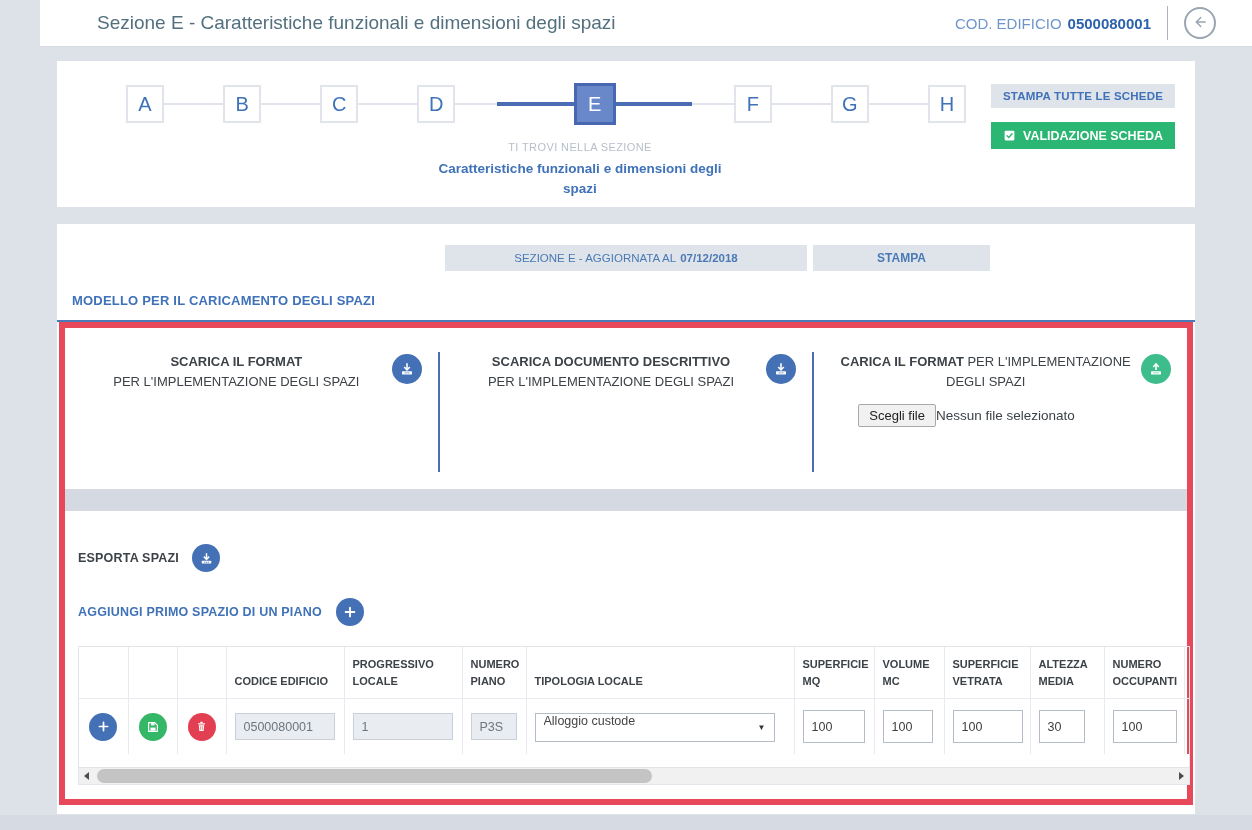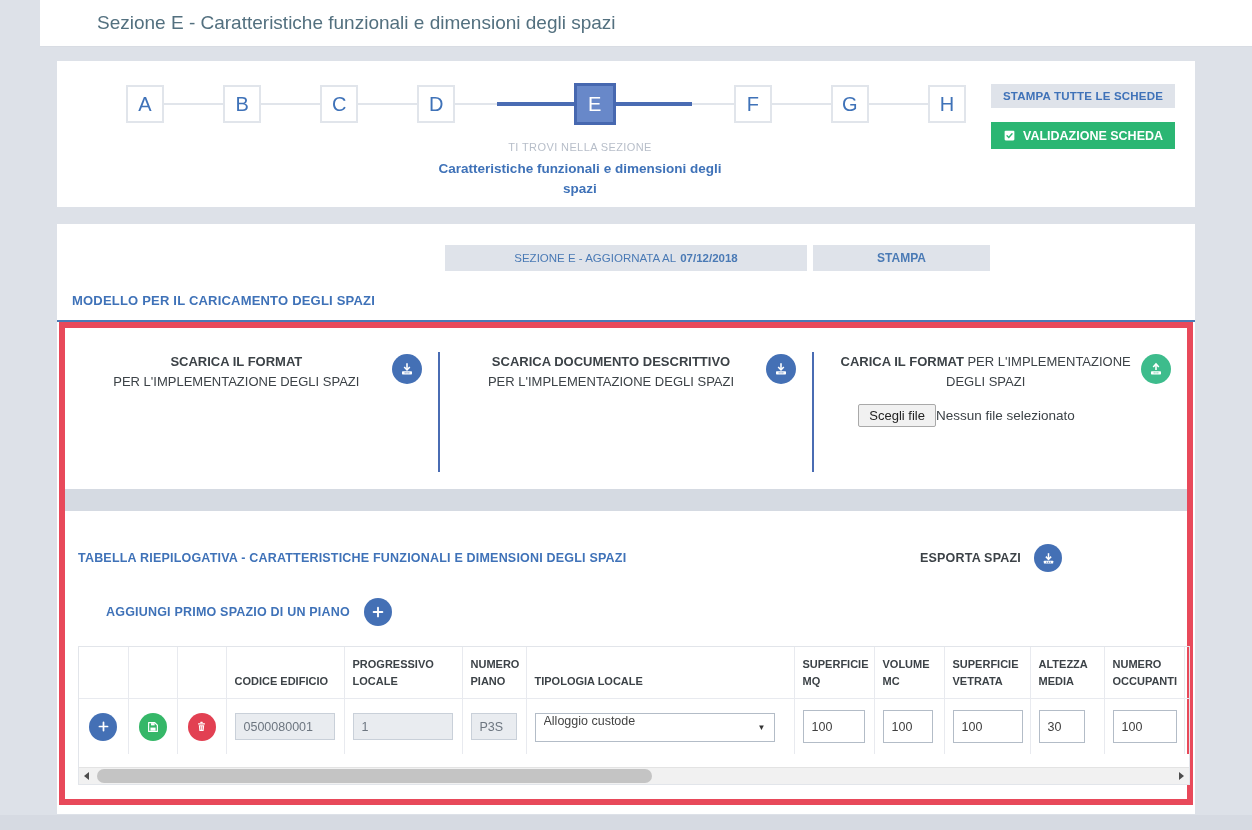--- a/index.html
+++ b/index.html
@@ -108,21 +108,21 @@
   .gray-strip { height:22px; background:#d5dae2; margin-top:6px; }
 
   .table-area { padding:0 13px; }
   .summary-row { margin-top:33px; display:flex; align-items:center; justify-content:space-between; }
   .summary-heading { font-size:12.5px; font-weight:bold; color:#3f72b8; letter-spacing:0.2px; }
   .export-group { display:flex; align-items:center; gap:13px; margin-right:112px; }
   .export-label { font-size:12.5px; font-weight:bold; color:#3c4247; letter-spacing:0.2px; }
   .icon-circle.small { width:28px; height:28px; }
 
   .add-row { margin-top:26px; display:flex; align-items:center; gap:14px; }
-  .add-label { font-size:12.5px; font-weight:bold; color:#3f72b8; letter-spacing:0.2px;margin-left:28px; }
+  .add-label { font-size:12.5px; font-weight:bold; color:#3f72b8; letter-spacing:0.2px; }
 
   .table-wrap { margin-top:20px; border:1px solid #e2e5ea; overflow:hidden; width:1112px; }
   table { border-collapse:collapse; table-layout:fixed; width:1225px; }
   th, td { border-left:1px solid #e8eaef; }
   th:first-child, td:first-child { border-left:none; }
   th {
     padding:9px 8px; font-size:11px; font-weight:bold; color:#3c4247;
     text-align:left; vertical-align:bottom; border-bottom:1px solid #e8eaef;
     line-height:1.5;
   }
@@ -165,20 +165,32 @@
   .hs-left  { left:5px;  border-top:4px solid transparent; border-bottom:4px solid transparent; border-right:5px solid #4d4d4d; }
   .hs-right { right:5px; border-top:4px solid transparent; border-bottom:4px solid transparent; border-left:5px solid #4d4d4d; }
 
   .page-footer { position:absolute; left:0; bottom:0; width:1252px; height:15px; background:#d6dae2; }
 </style>
 </head>
 <body>
 
 <div class="topbar">
   <div class="page-title">Sezione E - Caratteristiche funzionali e dimensioni degli spazi</div>
+  <div class="top-right">
+    <span class="cod-label">COD. EDIFICIO</span>
+    <span class="cod-value">0500080001</span>
+    <span class="v-divider"></span>
+    <button class="back-btn">
+      <span>
+        <svg width="18" height="18" viewBox="0 0 24 24">
+            <path d="M13 6l-6 6 6 6M7.5 12H19" stroke="#9aa5b2" stroke-width="2" fill="none" stroke-linecap="round" stroke-linejoin="round"></path>
+          </svg>
+      </span>
+    </button>
+  </div>
 </div>
 
 <div class="card stepper-card">
   <div class="steps-row">
     <div class="step-box">A</div>
     <div class="conn"></div>
     <div class="step-box">B</div>
     <div class="conn"></div>
     <div class="step-box">C</div>
     <div class="conn"></div>
@@ -308,21 +320,20 @@
           <button class="file-btn">Scegli file</button>
           <span class="file-status">Nessun file selezionato</span>
         </div>
       </div>
     </div>
 
     <div class="gray-strip"></div>
 
     <div class="table-area">
       <div class="summary-row">
-        <div class="summary-heading">TABELLA RIEPILOGATIVA - CARATTERISTICHE FUNZIONALI E DIMENSIONI DEGLI SPAZI</div>
         <div class="export-group">
           <span class="export-label">ESPORTA SPAZI</span>
           <button class="icon-circle ic-blue small">
             <span style="display:flex;">
               <svg width="15" height="15" viewBox="0 0 24 24">
                   <path d="M12 3.5v8.5" stroke="#fff" stroke-width="2.4"></path>
                   <path d="M7.8 9l4.2 4.4L16.2 9" stroke="#fff" stroke-width="2.4" fill="none"></path>
                   <rect x="4.5" y="15.5" width="15" height="4.6" rx="1" fill="#fff"></rect>
                   <circle cx="9.2" cy="17.8" r="0.85" fill="#4470b5"></circle>
                   <circle cx="12" cy="17.8" r="0.85" fill="#4470b5"></circle>

